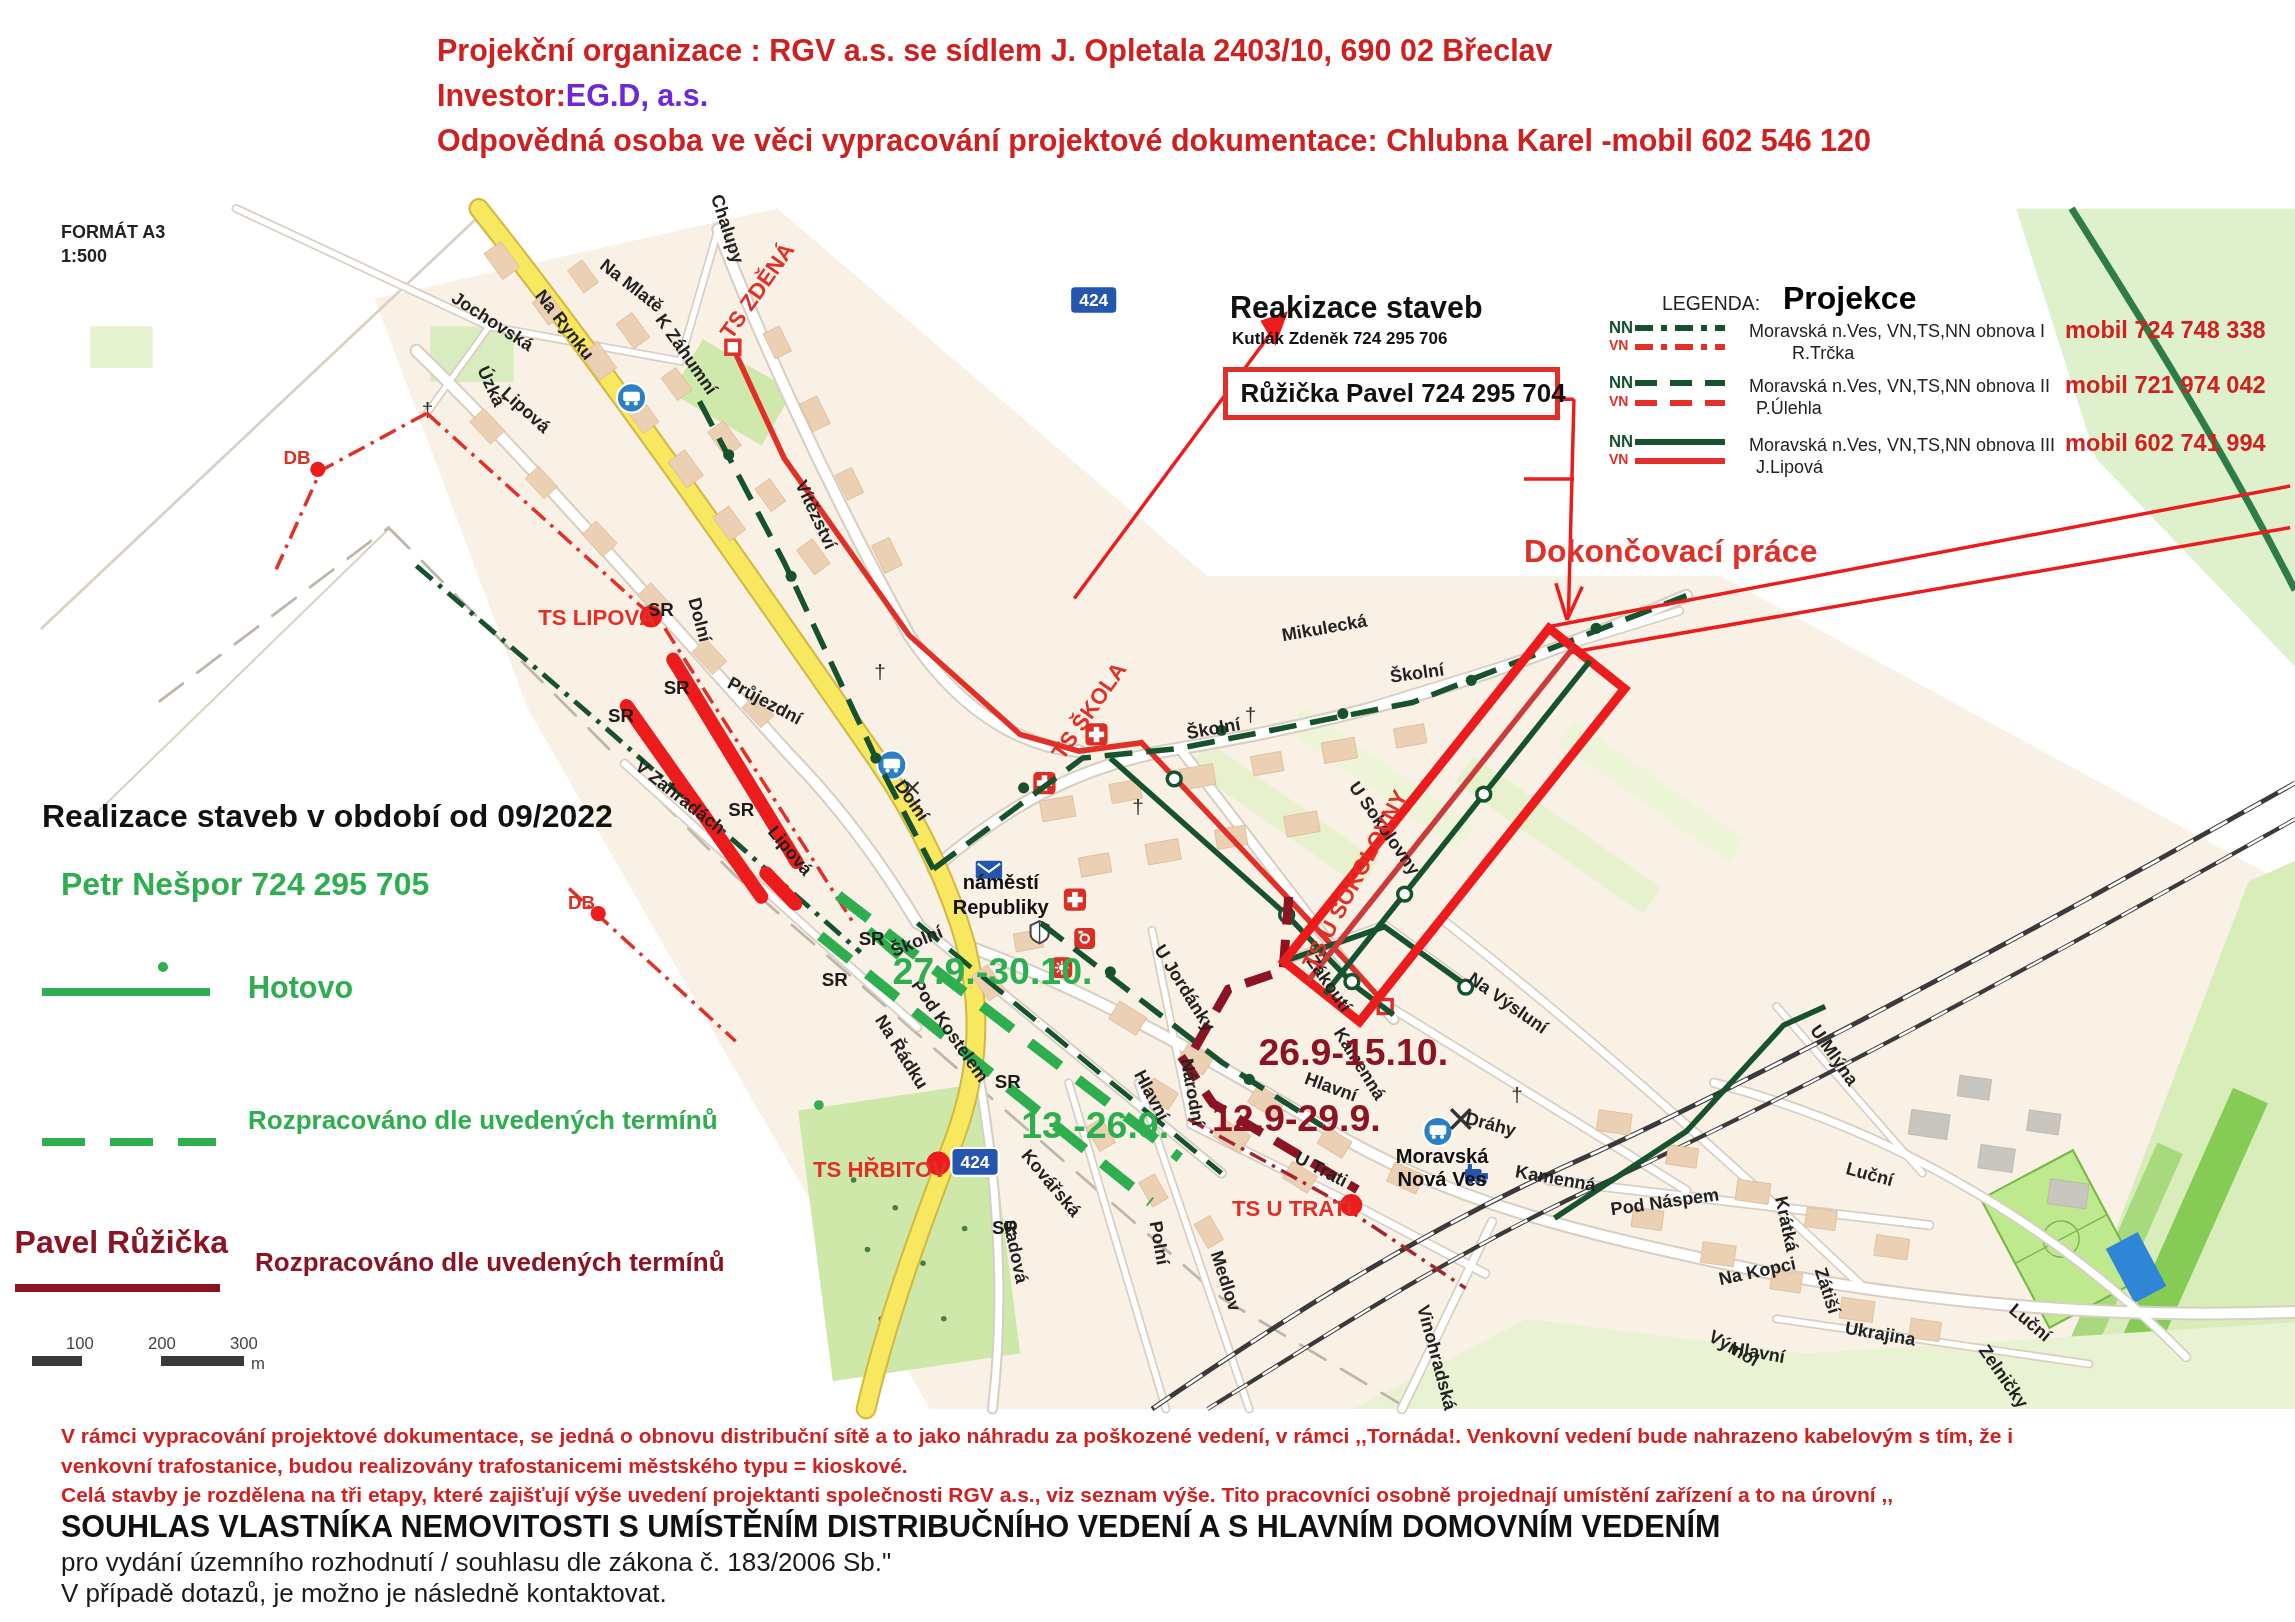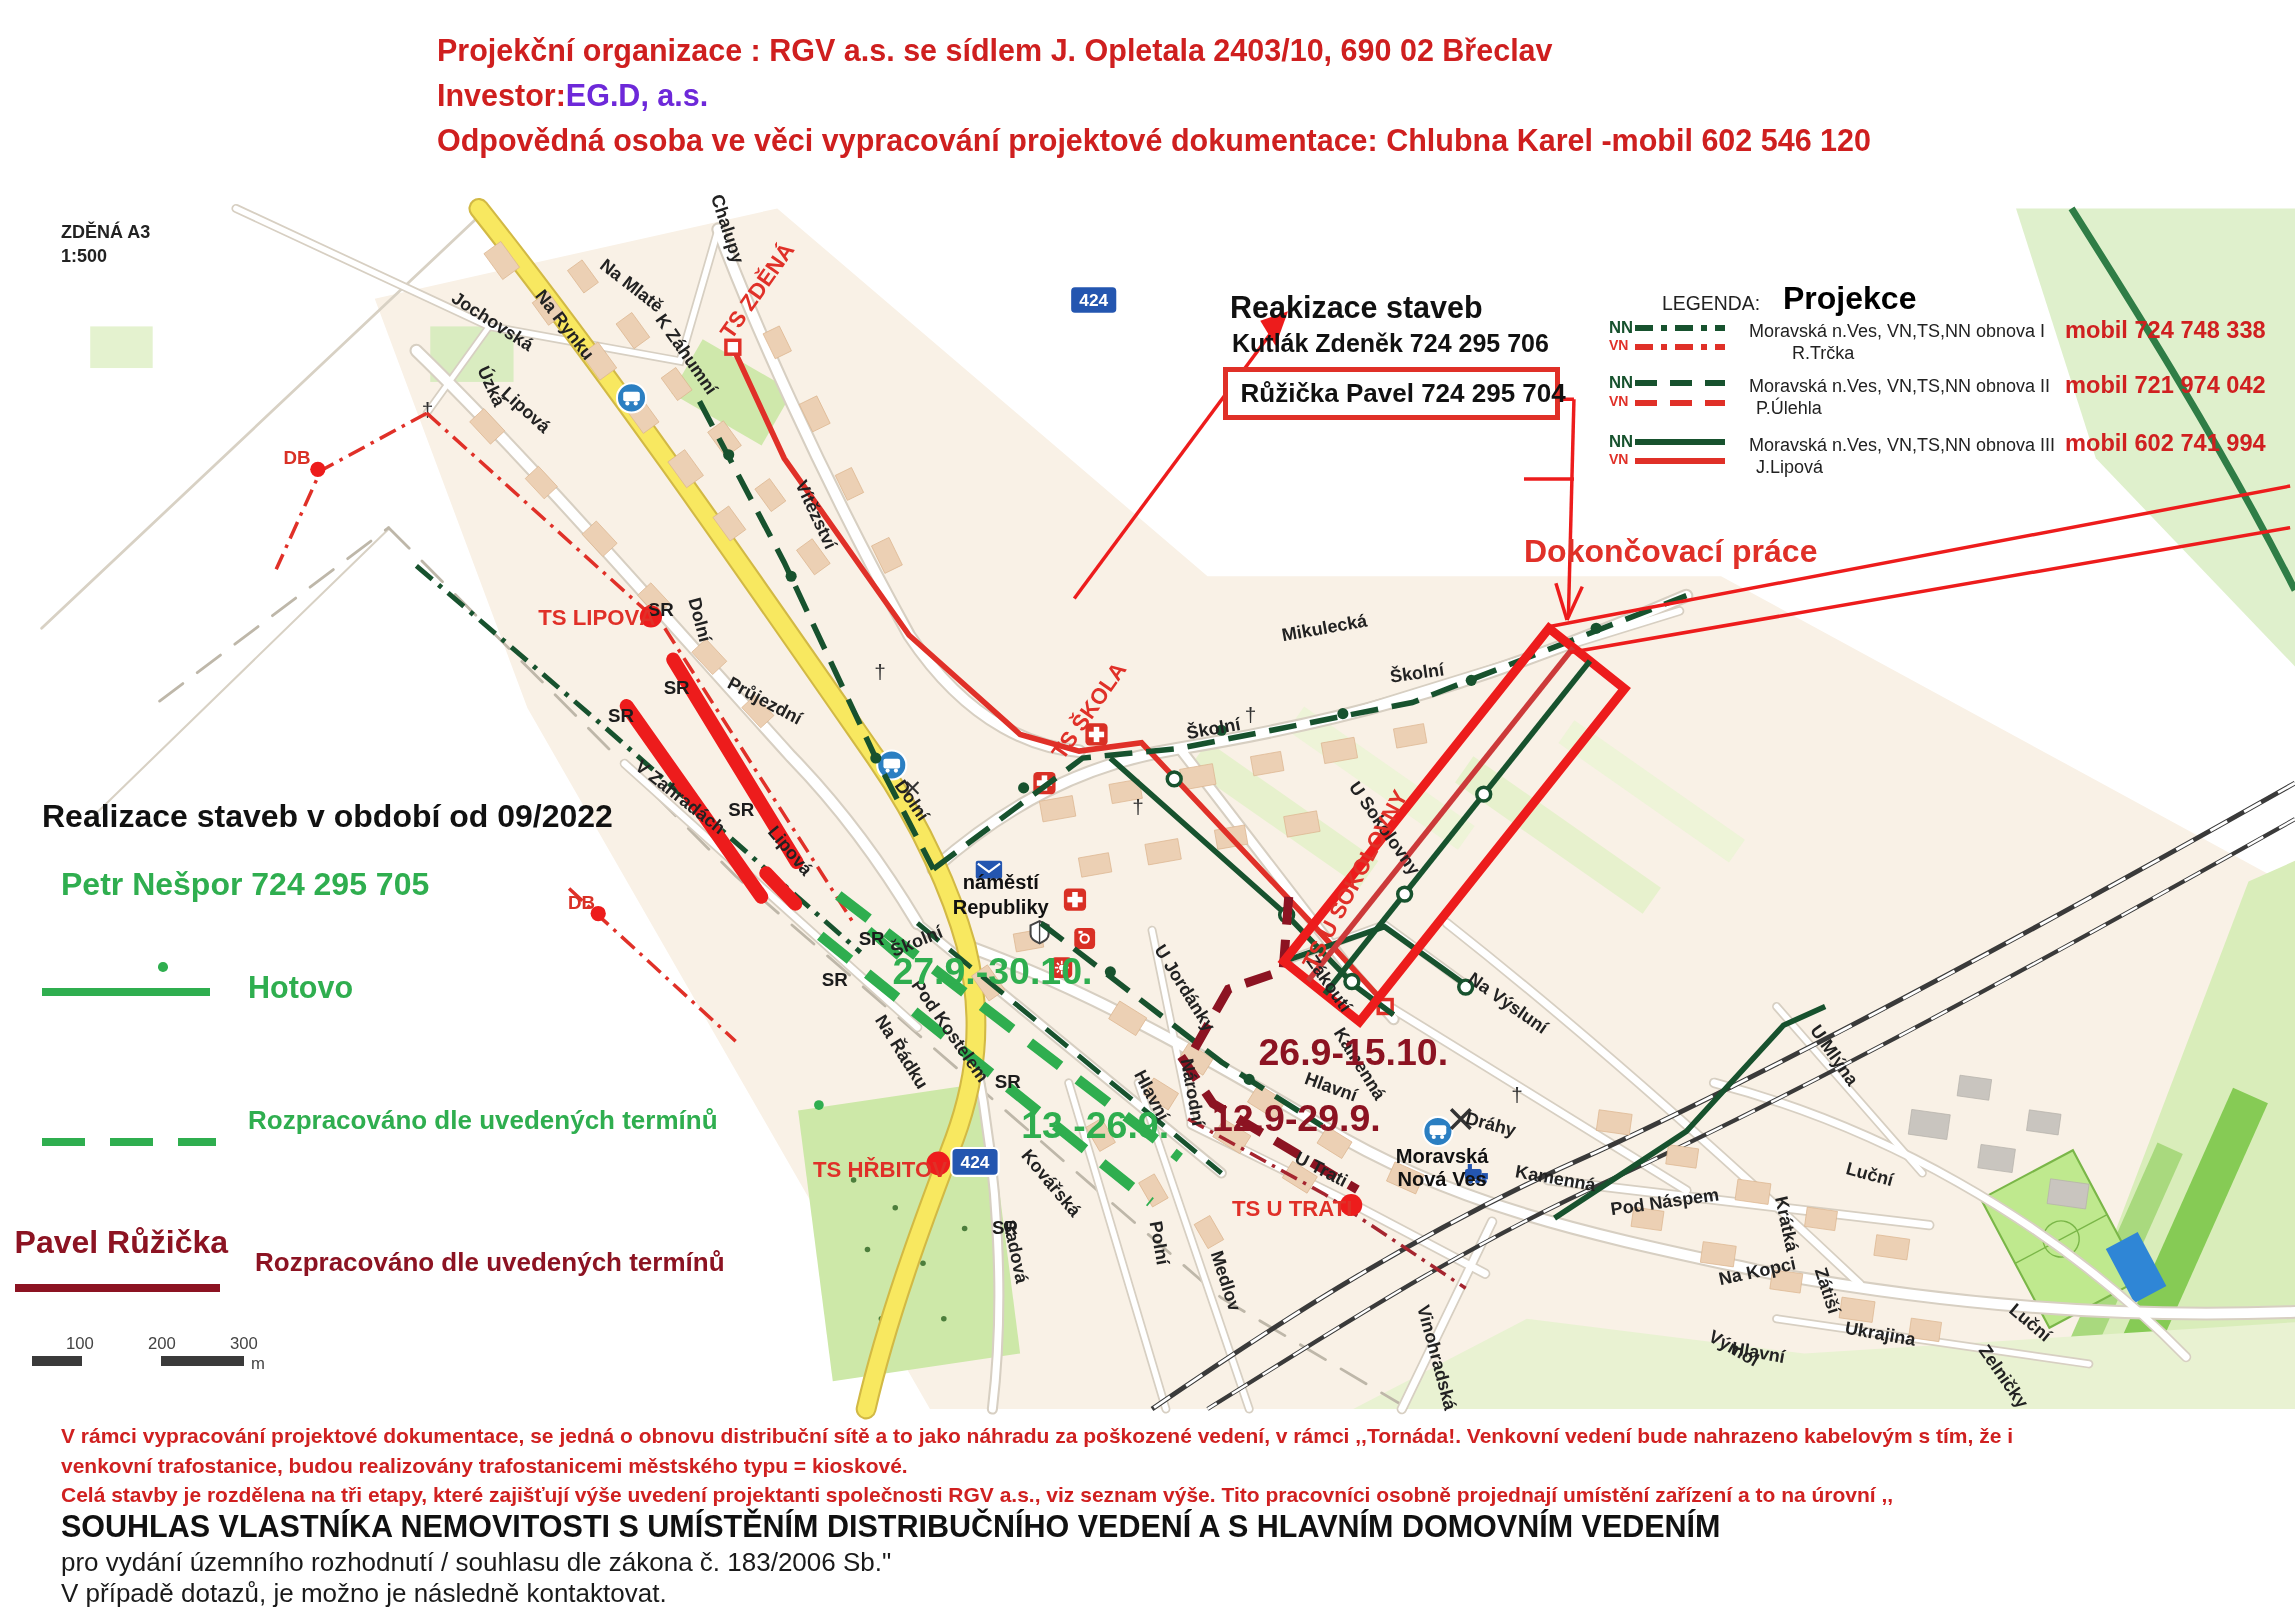--- a/index.html
+++ b/index.html
@@ -18,21 +18,21 @@
   .lg-mob{font-size:23.6px;font-weight:700;color:#d02020;white-space:nowrap;}
   .sw{position:absolute;height:5.6px;width:90px;}
   .sw.g-dd{background:repeating-linear-gradient(90deg,#17522e 0 18px,transparent 18px 26px,#17522e 26px 32px,transparent 32px 40px);}
   .sw.r-dd{background:repeating-linear-gradient(90deg,#e03028 0 18px,transparent 18px 26px,#e03028 26px 32px,transparent 32px 40px);}
   .sw.g-da{background:repeating-linear-gradient(90deg,#17522e 0 22px,transparent 22px 35px);}
   .sw.r-da{background:repeating-linear-gradient(90deg,#e03028 0 22px,transparent 22px 35px);}
   .sw.g-so{background:#17522e;}
   .sw.r-so{background:#e03028;}
   
   .rz-title{font-size:30.5px;font-weight:700;color:#111;white-space:nowrap;}
-  .rz-contact{font-size:25px;font-weight:700;color:#111;white-space:nowrap;}
+  .rz-contact{font-size:17px;font-weight:700;color:#111;white-space:nowrap;}
   .rz-box{border:5.6px solid #e03028;background:#fff;display:flex;align-items:center;padding-left:12.5px;
           font-size:26px;font-weight:700;color:#111;white-space:nowrap;}
   .fin{font-size:32px;font-weight:600;color:#e03028;white-space:nowrap;}
   
   .ll-title{font-size:32px;font-weight:700;color:#111;white-space:nowrap;}
   .ll-green{font-size:32px;font-weight:700;color:#2fae4f;white-space:nowrap;}
   .ll-glabel{font-size:30.5px;font-weight:700;color:#2fae4f;white-space:nowrap;}
   .ll-gwip{font-size:26px;font-weight:700;color:#2fae4f;white-space:nowrap;}
   .ll-dark{font-size:32px;font-weight:600;color:#8c1322;white-space:nowrap;}
   .ll-dwip{font-size:26px;font-weight:700;color:#8c1322;white-space:nowrap;}
@@ -487,21 +487,21 @@
     </g>
   </svg>
 
   <div class="abs" style="left:437px;top:23.6px;">
     <div class="h-line" style="margin-top:9.7px;">Projekční organizace : RGV a.s. se sídlem J. Opletala 2403/10, 690 02 Břeclav</div>
     <div class="h-line" style="margin-top:9.7px;"><span>Investor:</span><span class="h-navy">EG.D, a.s.</span></div>
     <div class="h-line" style="margin-top:9.7px;">Odpovědná osoba ve věci vypracování projektové dokumentace: Chlubna Karel -mobil 602 546 120</div>
   </div>
 
   <div class="abs fmt" style="left:61px;top:221px;">
-    <div>ZDĚNÁ A3</div>
+    <div>FORMÁT A3</div>
     <div>1:500</div>
   </div>
 
   <div class="abs rz-title" style="left:1230px;top:290px;">Reakizace staveb</div>
   <div class="abs rz-contact" style="left:1232px;top:329px;">Kutlák Zdeněk 724 295 706</div>
   <div class="abs rz-box" style="left:1223px;top:367px;width:314px;height:43px;">
       <span>Růžička Pavel 724 295 704</span>
     </div>
   <div class="abs fin" style="left:1524px;top:533px;">Dokončovací práce</div>
 

